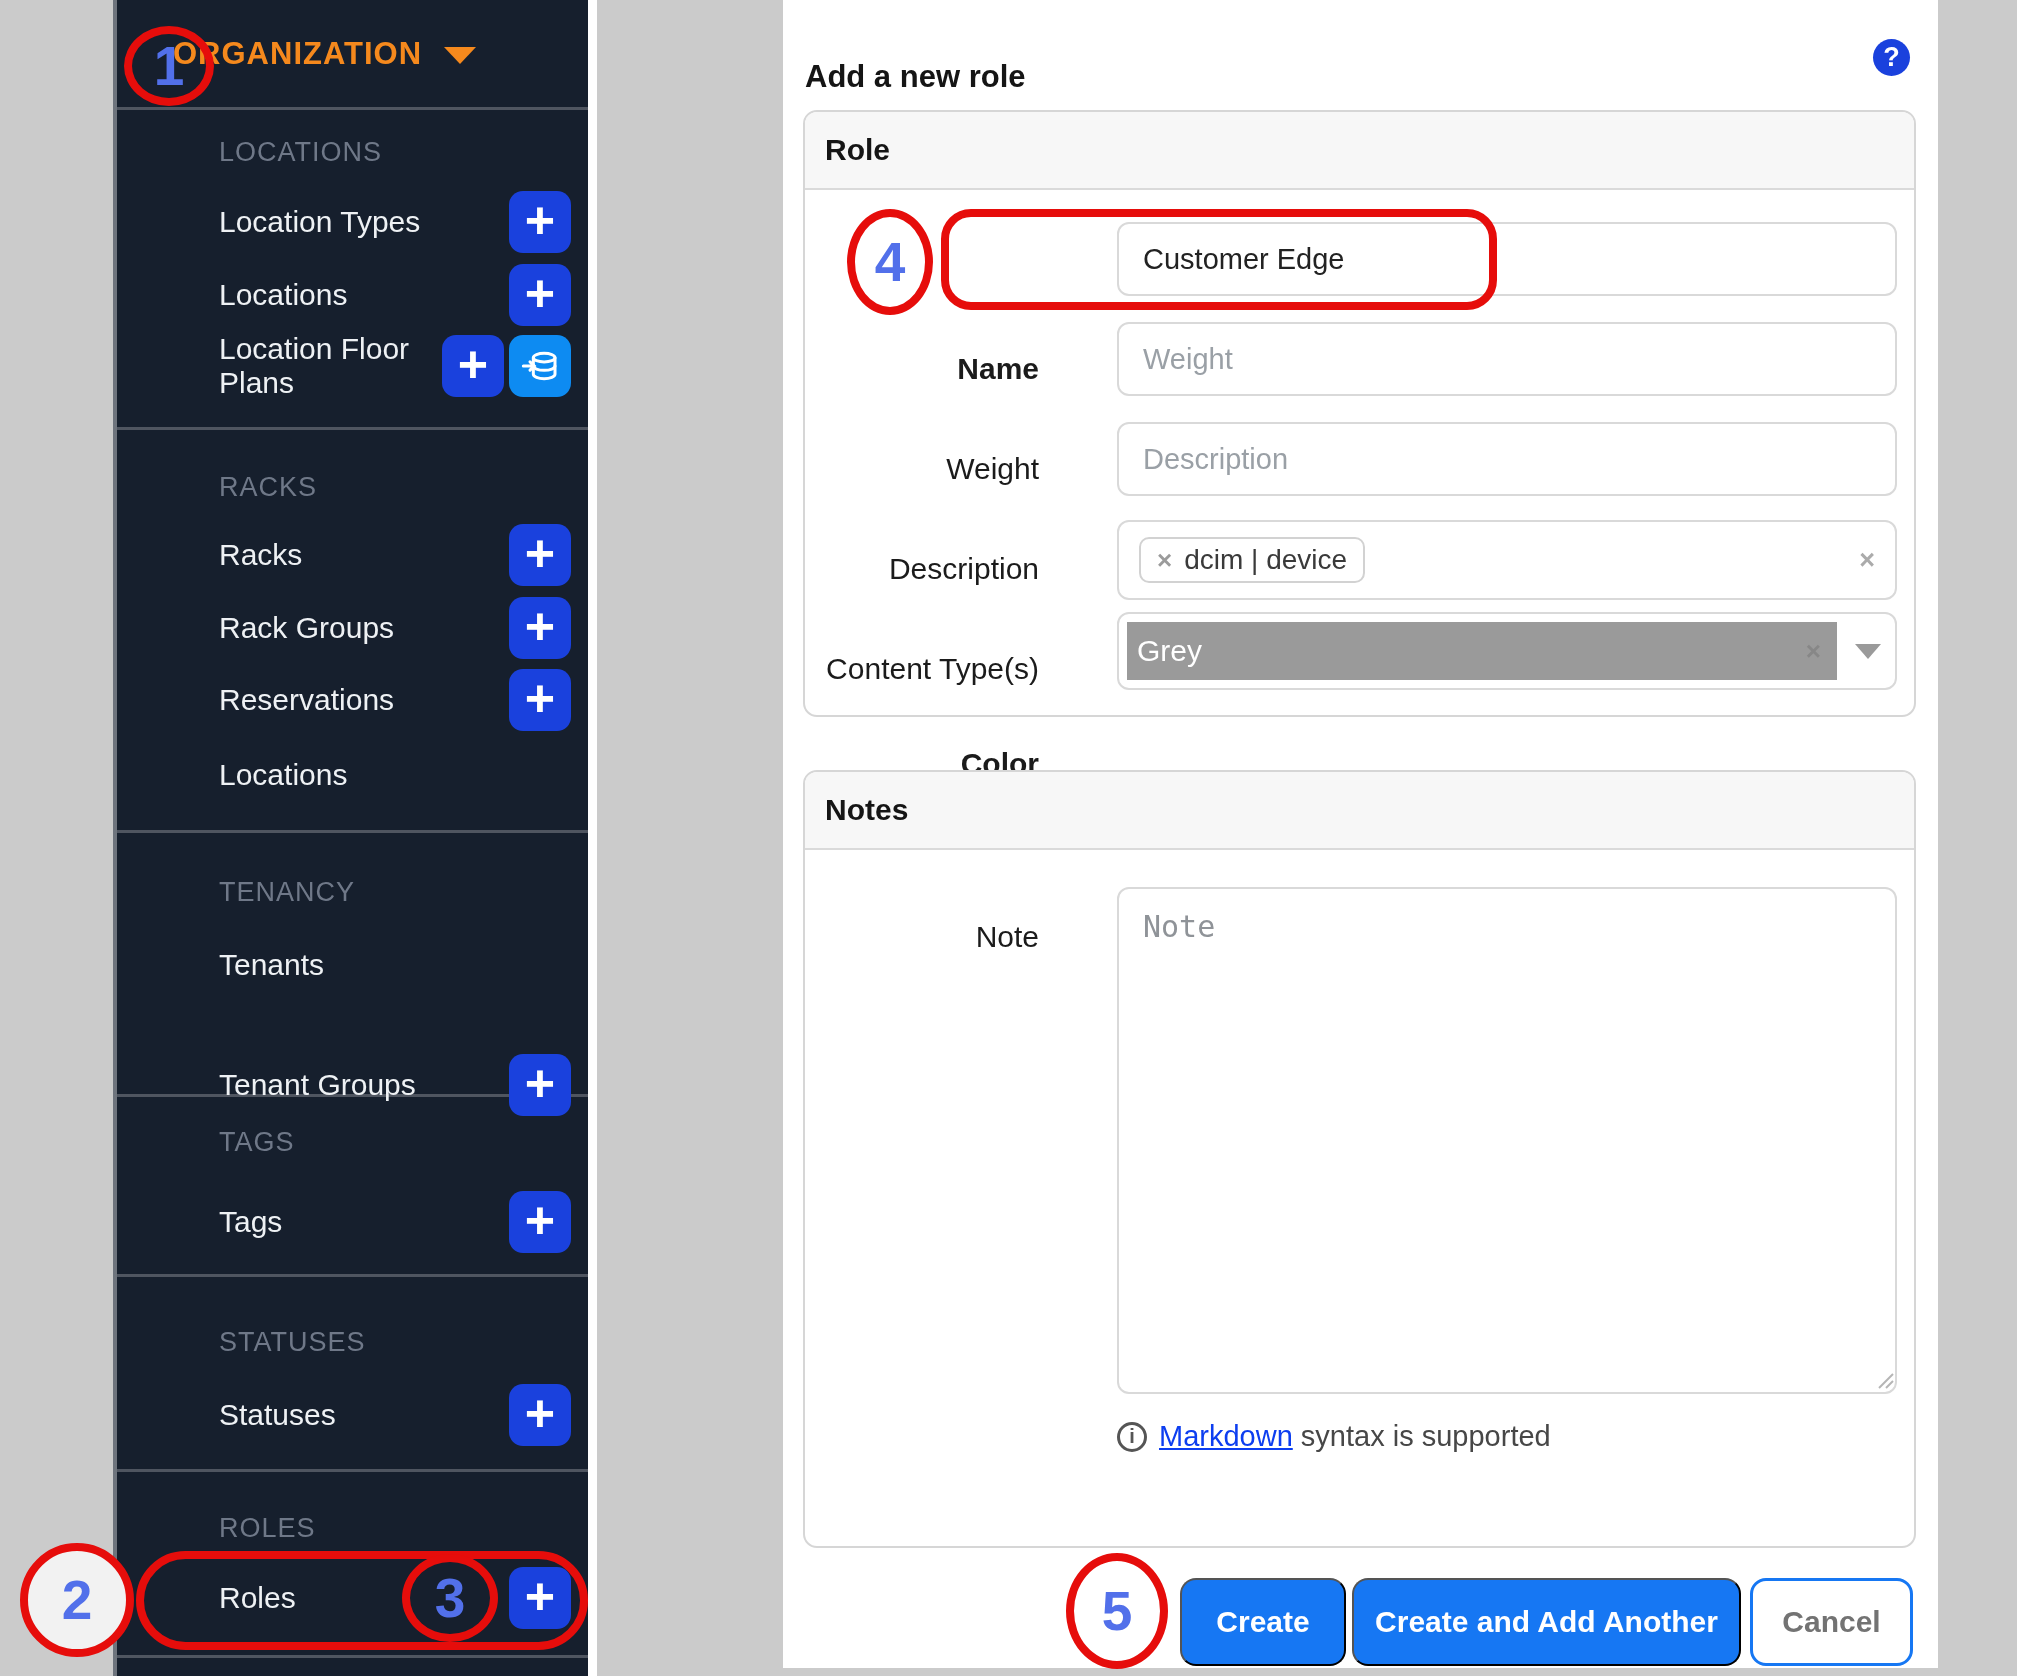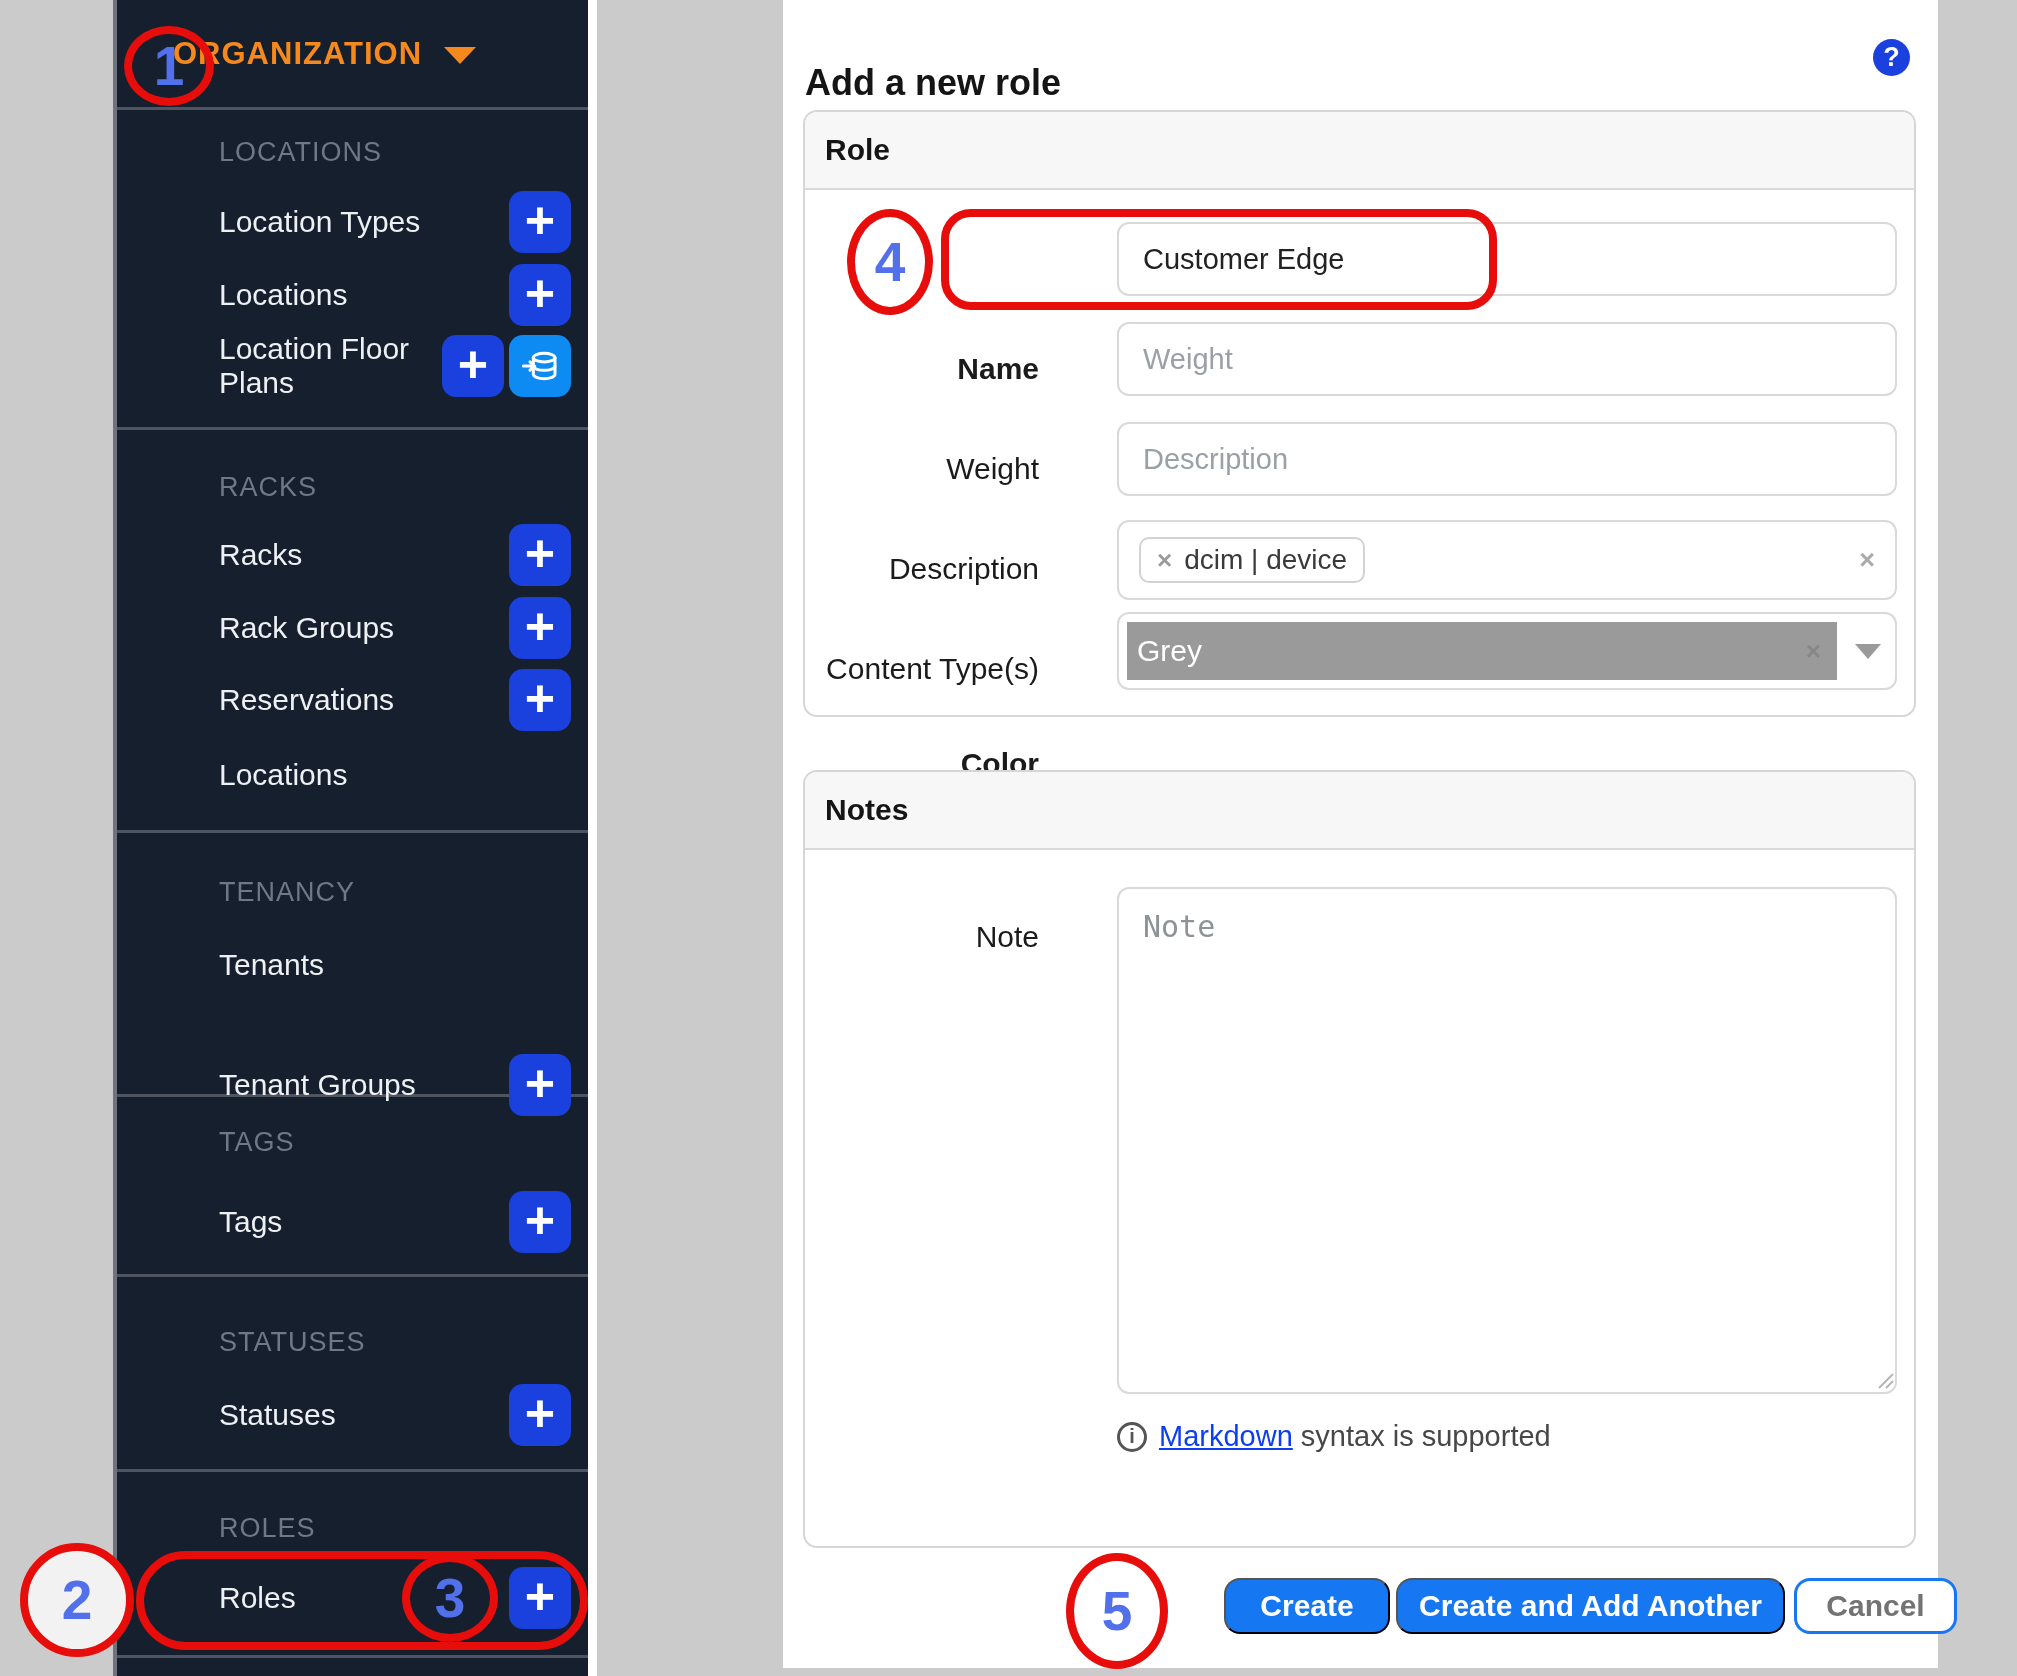--- a/index.html
+++ b/index.html
@@ -21,21 +21,21 @@
   .nav-label{position:absolute;left:102px;font-size:27px;color:#6f7888;letter-spacing:1px;font-weight:500;}
   .nav-row{position:absolute;left:102px;right:17px;height:66px;display:flex;align-items:center;}
   .nav-item-label{font-size:30px;color:#eef1f4;font-weight:500;}
   .row-btns{margin-left:auto;display:flex;gap:5px;align-items:center;}
   .plus-btn{width:62px;height:62px;border-radius:14px;background:#1a41dd;color:#fff;
     display:flex;align-items:center;justify-content:center;font-size:52px;font-weight:bold;line-height:1;padding-bottom:4px;box-sizing:border-box;}
   .import-btn{width:62px;height:62px;border-radius:14px;background:#0d8bf2;display:flex;align-items:center;justify-content:center;}
 
   
   .main{position:absolute;left:783px;top:0;width:1155px;height:1668px;background:#ffffff;}
-  .page-title{position:absolute;left:22px;top:38px;font-size:36px;font-weight:bold;color:#151515;}
+  .page-title{position:absolute;left:22px;top:38px;font-size:31px;font-weight:bold;color:#151515;}
   .help-btn{position:absolute;left:1090px;top:39px;width:37px;height:37px;border-radius:50%;
     background:#1a41dd;color:#fff;font-size:27px;font-weight:bold;display:flex;align-items:center;justify-content:center;}
   .card{position:absolute;left:20px;width:1113px;background:#fff;border:2px solid #d6d6d6;border-radius:14px;box-sizing:border-box;}
   .card-header{height:76px;background:#f7f7f7;border-bottom:2px solid #dadada;border-radius:12px 12px 0 0;
     display:flex;align-items:center;padding-left:20px;font-size:30px;font-weight:bold;color:#151515;}
   .form-label{position:absolute;left:8px;width:226px;text-align:right;font-size:30px;color:#1b1b1b;}
   .form-label.req{font-weight:bold;}
   .input{position:absolute;left:312px;width:780px;border:2px solid #d9d9d9;border-radius:12px;box-sizing:border-box;
     font-size:29px;color:#222;padding:14px 24px;display:flex;align-items:center;background:#fff;}
   input.input{font-family:"Liberation Sans",sans-serif;outline:none;}
@@ -52,22 +52,22 @@
   .color-swatch .x{position:absolute;right:16px;color:#878787;font-size:26px;font-weight:bold;}
   .color-caret{width:0;height:0;border-left:13px solid transparent;border-right:13px solid transparent;border-top:15px solid #9a9a9a;margin-left:18px;}
   .note-area{position:absolute;left:312px;top:115px;width:780px;height:507px;border:2px solid #d9d9d9;border-radius:12px;
     box-sizing:border-box;resize:none;padding:20px 24px;font-family:"DejaVu Sans Mono",monospace;font-size:30px;color:#333;outline:none;}
   .note-area::placeholder{color:#8f9398;}
   .resize-grip{position:absolute;left:1068px;top:596px;width:22px;height:22px;}
   .md-row{position:absolute;left:312px;top:648px;display:flex;align-items:center;gap:12px;font-size:29px;color:#474747;}
   .info-icon{width:30px;height:30px;border:3px solid #555;border-radius:50%;display:flex;align-items:center;justify-content:center;
     font-size:20px;font-weight:bold;color:#555;box-sizing:border-box;}
   .md-link{color:#0d3ef0;}
-  .btn{position:absolute;top:1578px;height:56px;border-radius:16px;display:flex;align-items:center;justify-content:center;
-    font-size:30px;font-weight:bold;box-sizing:border-box;margin-left:44px;}
+  .btn{position:absolute;top:1578px;height:88px;border-radius:16px;display:flex;align-items:center;justify-content:center;
+    font-size:30px;font-weight:bold;box-sizing:border-box;}
   .btn.blue{background:#1677f3;color:#fff;}
   .btn.outline{background:#fff;border:3px solid #1677f3;color:#737373;}
 
   
   .ann{position:absolute;z-index:50;}
   .ann-circle{border:8px solid #e60d0b;border-radius:50%;display:flex;align-items:center;justify-content:center;
     color:#5270ea;font-weight:bold;font-size:55px;box-sizing:border-box;}
   .ann-rect{border:8px solid #e60d0b;box-sizing:border-box;}
 </style>
 </head>

